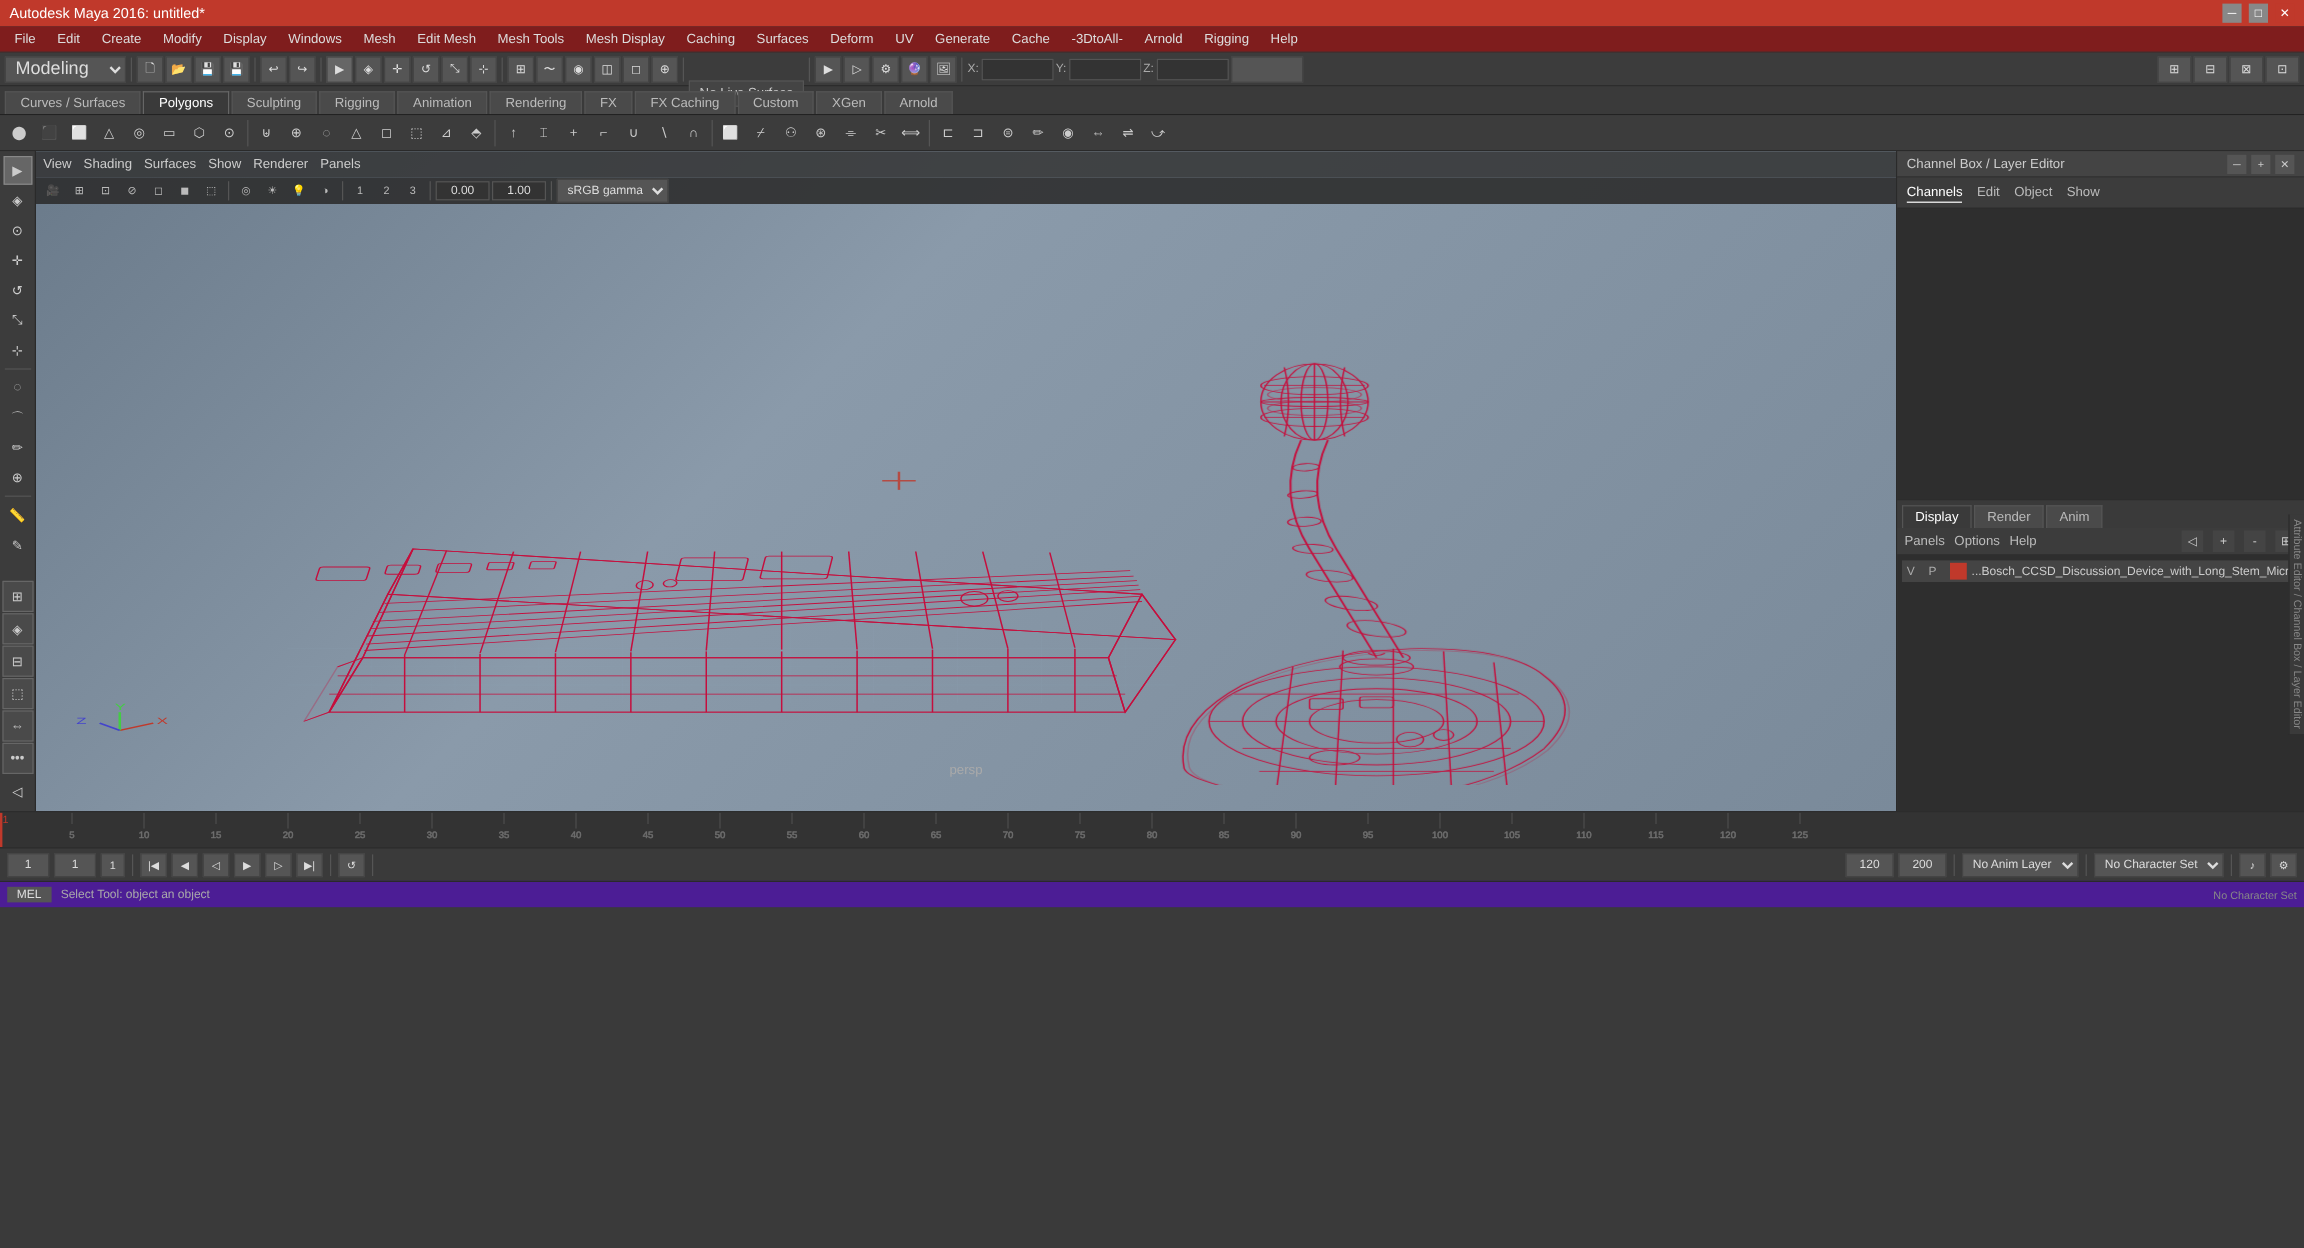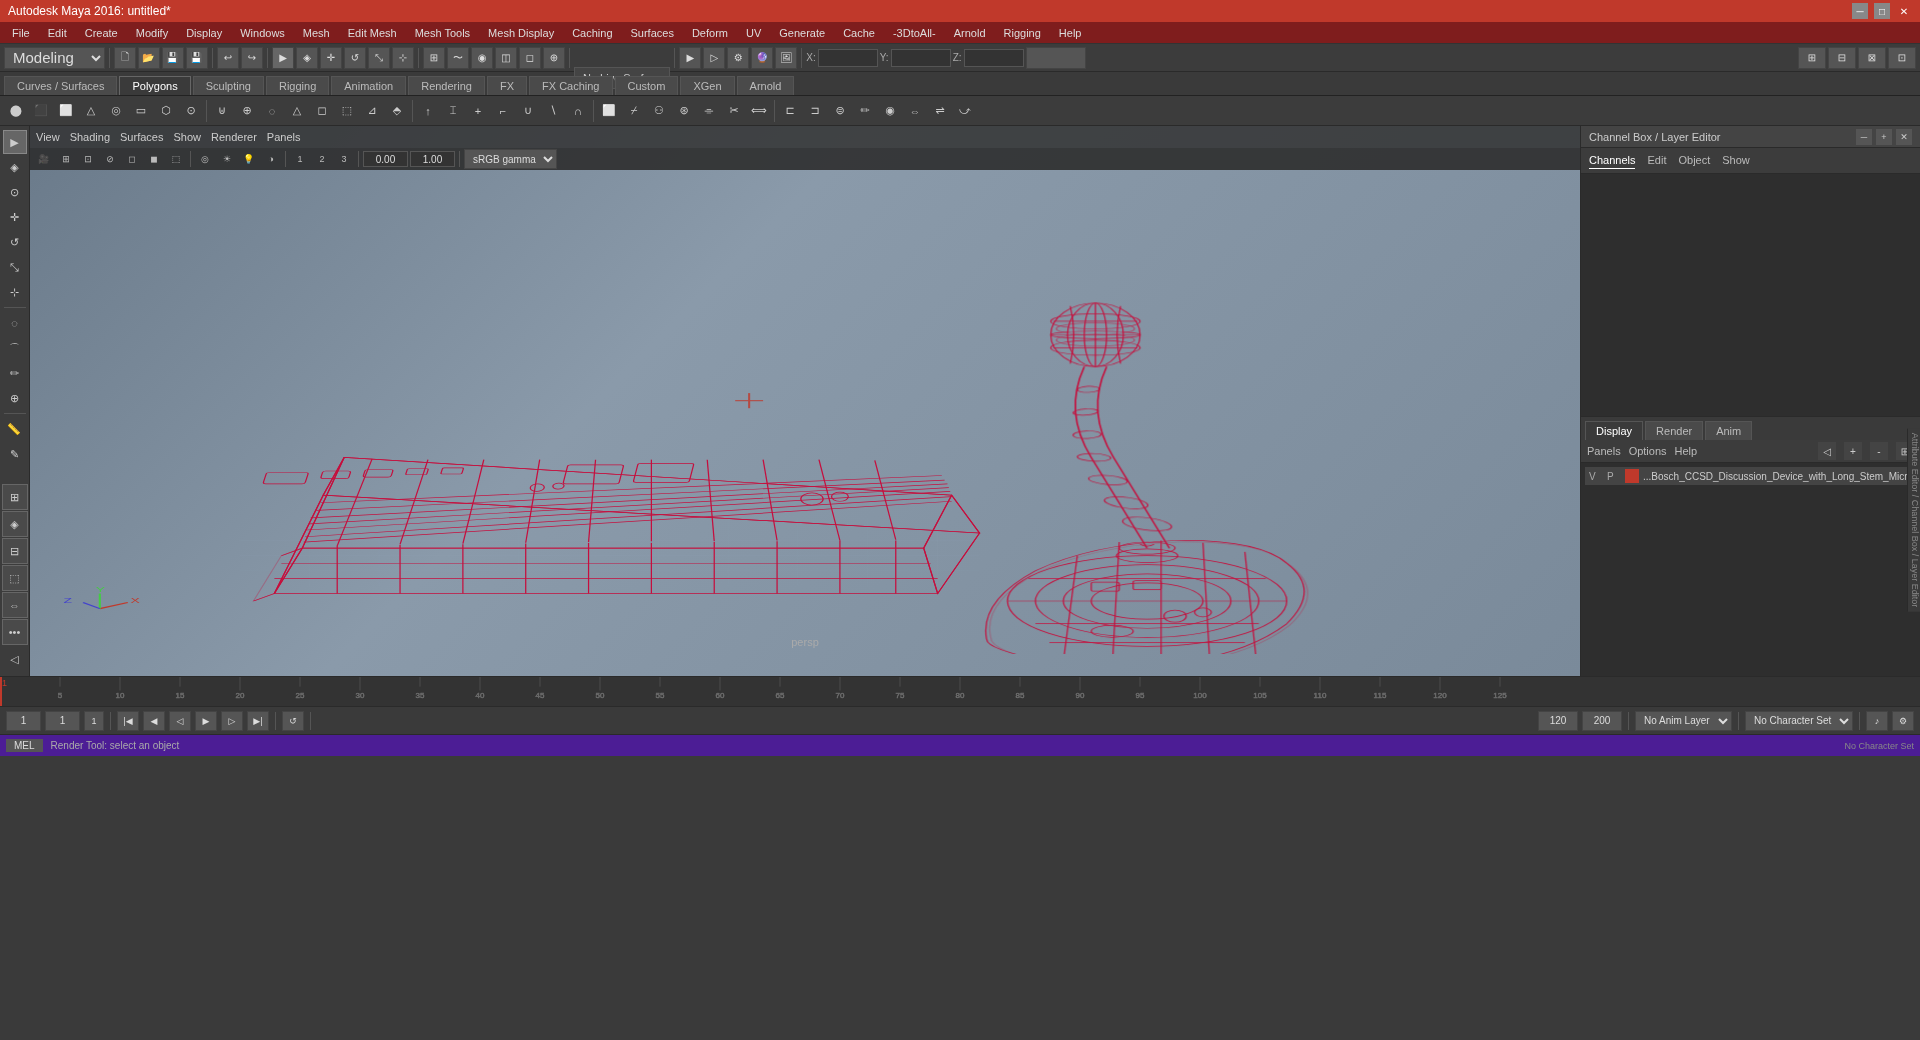--- a/index.html
+++ b/index.html
@@ -1043,17 +1043,17 @@
     <option>No Character Set</option>
   </select>
   <div class="bt-separator"></div>
   <button class="bt-btn">♪</button>
   <button class="bt-btn">⚙</button>
 </div>
 
 <div id="status-bar">
   <div id="status-left">
     <div class="status-mel">MEL</div>
-    <span class="status-text">Render Tool: select an object</span>
+    <span class="status-text">Select Tool: object an object</span>
   </div>
   <div style="flex:1;"></div>
   <span style="color:#888;font-size:9px;">No Character Set</span>
 </div>
 
 </body></html>

